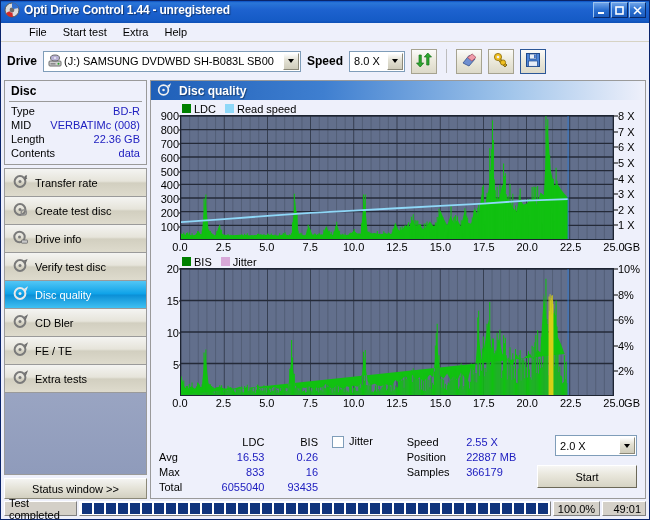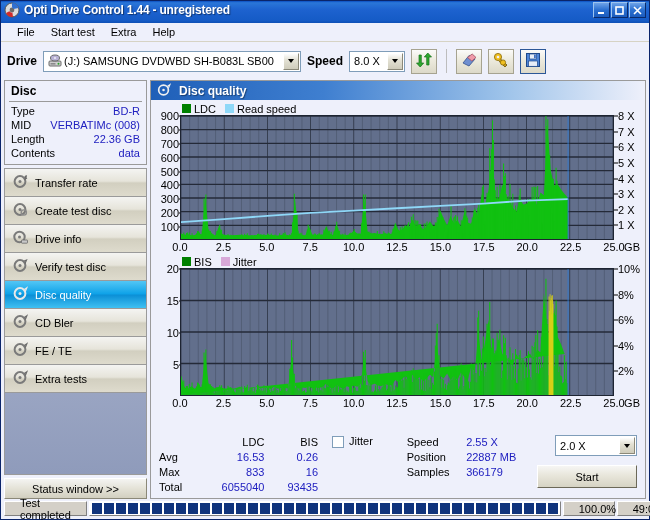--- a/index.html
+++ b/index.html
@@ -48,21 +48,21 @@
     color: #fff; font-size: 10px; font-weight: bold;
     line-height: 1;
   }
   .tbtn svg { display: block; }
 
   
   .menubar {
     height: 19px; flex: 0 0 19px;
     background: #eef0fb;
     display: flex; align-items: center;
-    padding-left: 9px; gap: 2px;
+    padding-left: 21px; gap: 2px;
     border-bottom: 1px solid #d6d3c4;
   }
   .menuitem { padding: 2px 7px; color: #000; font-size: 11px; cursor: default; }
 
   
   .toolbar {
     height: 38px; flex: 0 0 38px;
     background: #eef0fb;
     display: flex; align-items: center;
     padding: 0 6px; gap: 6px;
@@ -191,21 +191,21 @@
 
   
   .statusbar {
     height: 20px; flex: 0 0 20px;
     display: flex; align-items: stretch; gap: 2px;
     padding: 2px 3px 3px 3px; background: #eef0fb;
   }
   .sb-cell {
     background: #d4d0c8; border: 1px solid #fff;
     border-right-color: #808080; border-bottom-color: #808080;
-    display: flex; align-items: center; padding: 0 15px; font-size: 11px;
+    display: flex; align-items: center; padding: 0 4px; font-size: 11px;
   }
   #sb-msg { width: 140px; }
   #sb-prog { flex: 1 1 auto; padding: 1px 2px; background:#fff; }
   .progress { width: 100%; height: 100%; display: flex; gap: 2px; align-items: stretch; overflow: hidden;}
   .progress i { display: block; flex: 0 0 10px; background: #10347c; }
   #sb-pct { width: 52px; }
   #sb-time { width: 80px; justify-content: flex-end; }
 </style>
 </head>
 <body>

